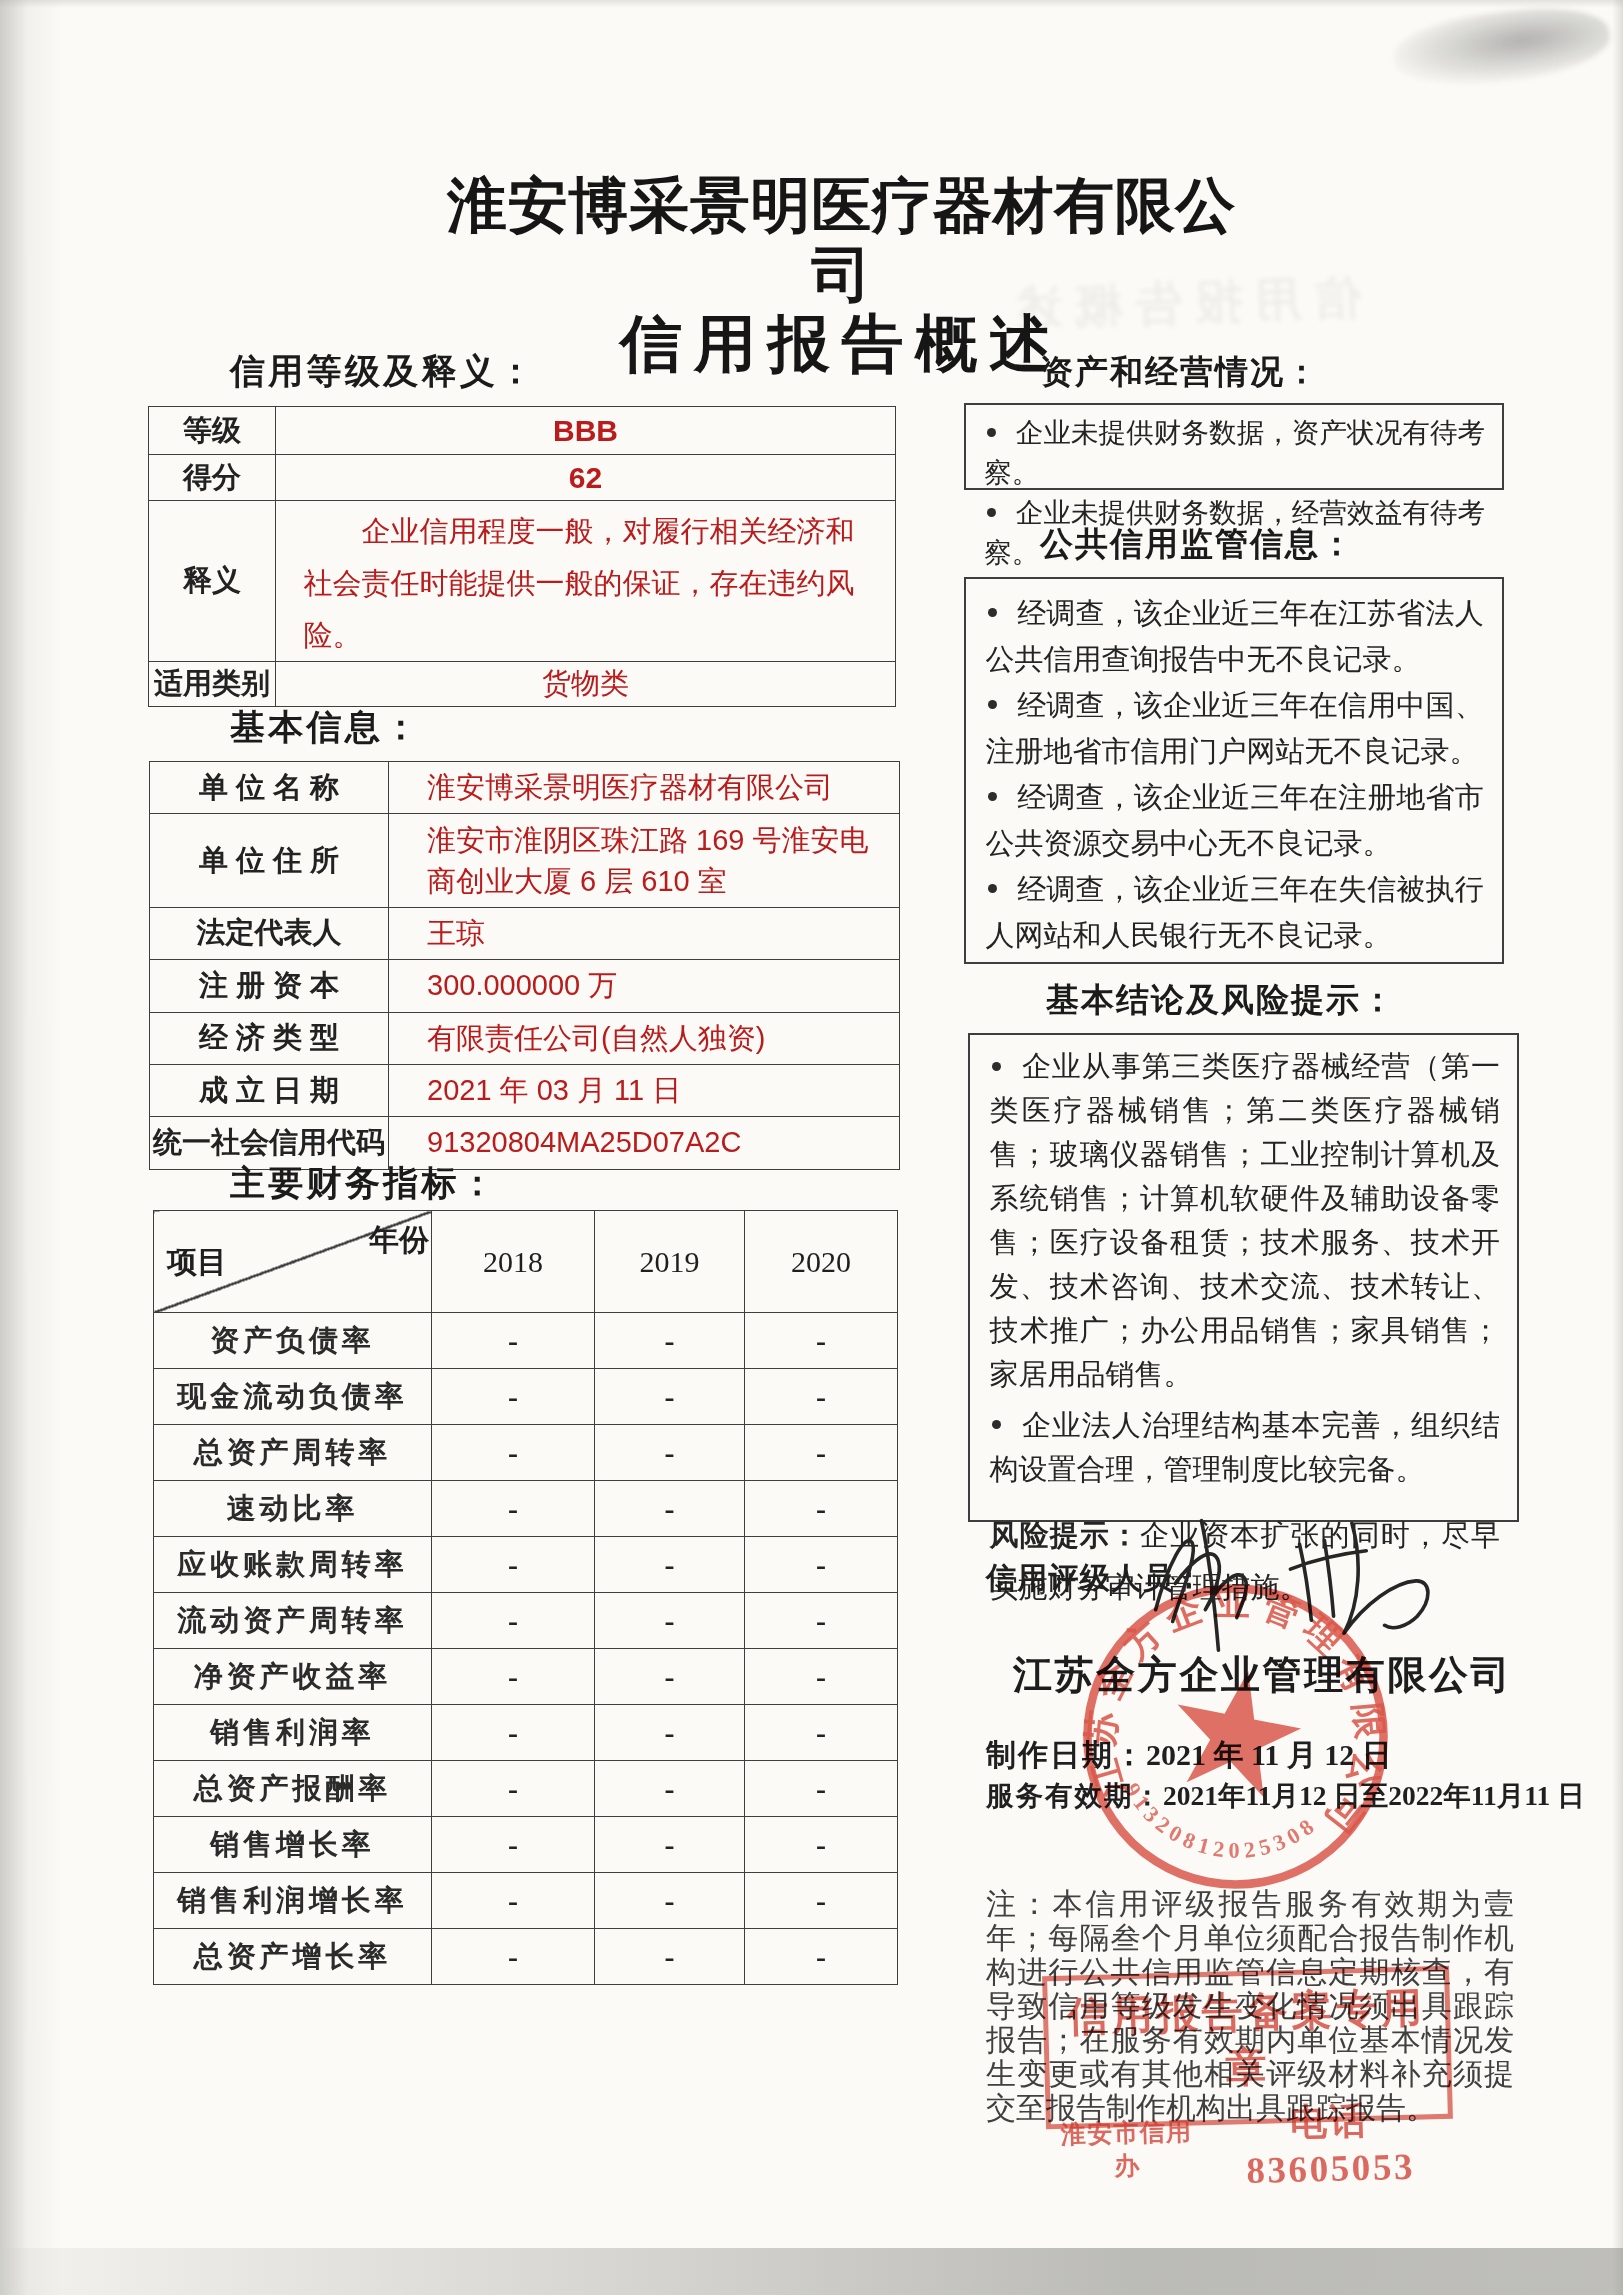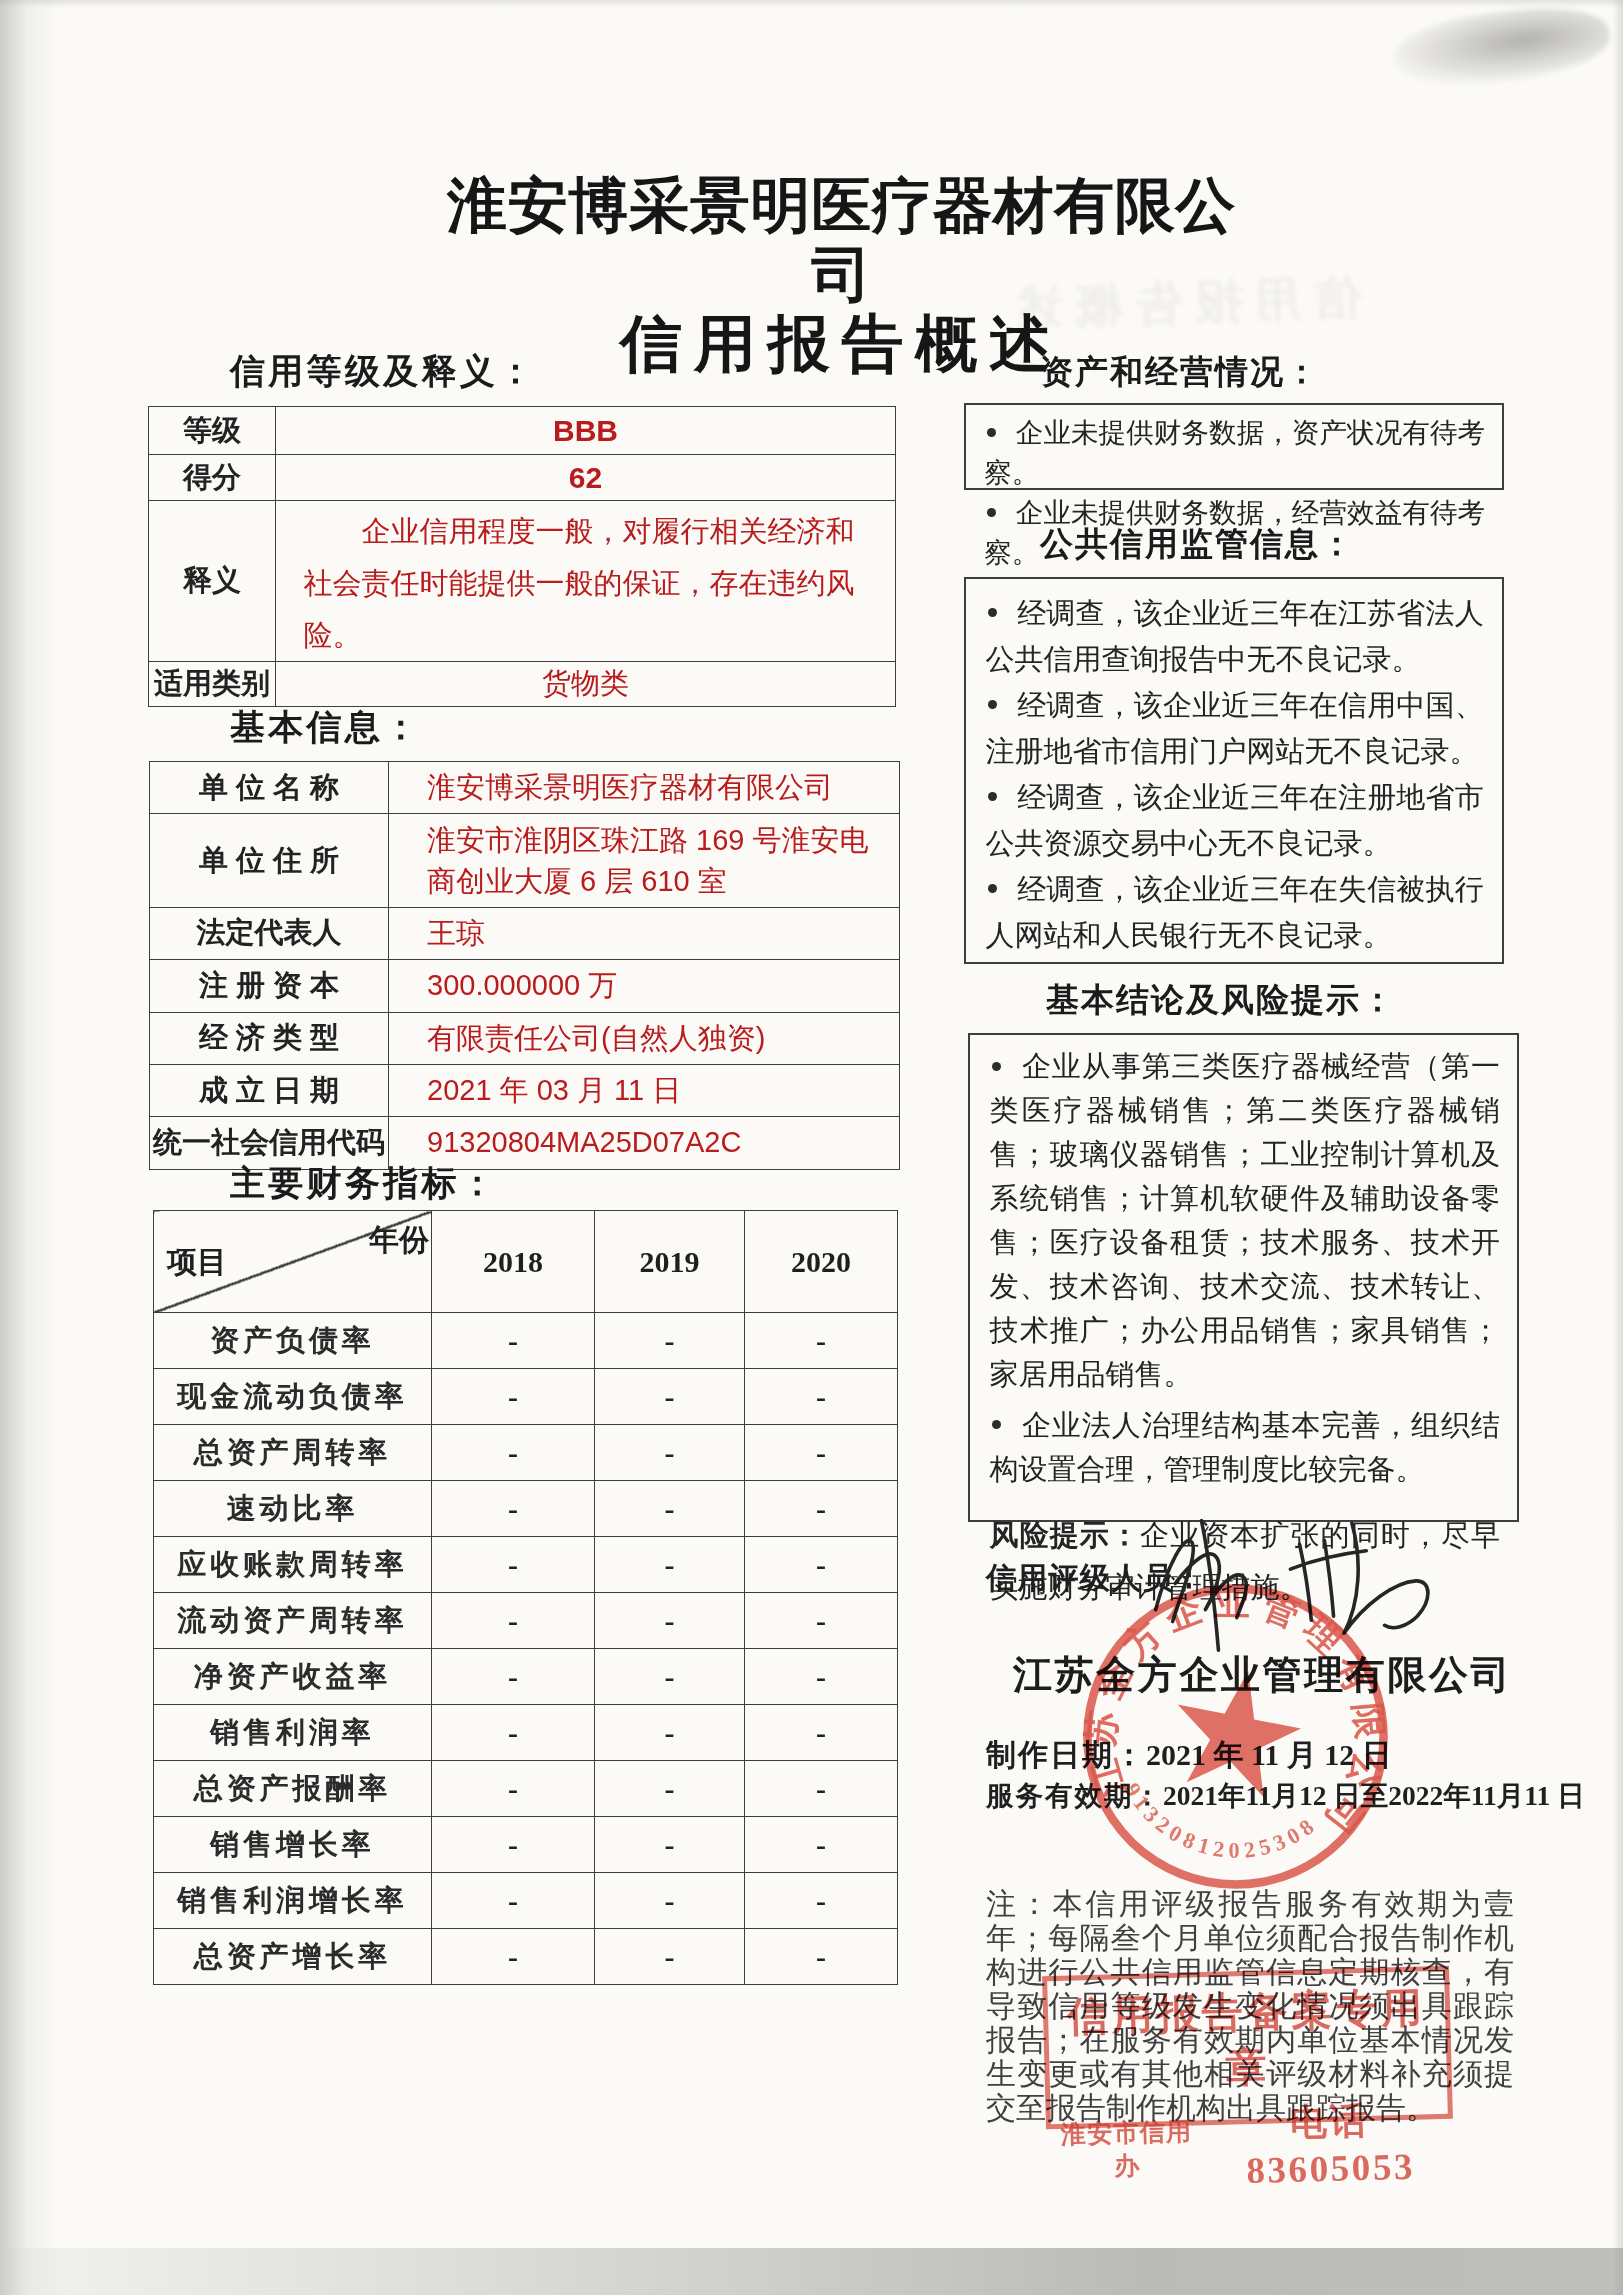--- a/index.html
+++ b/index.html
@@ -43,21 +43,21 @@
   td.val.strong{font-weight:700;font-size:30px;}
   .expl p{margin:0;padding:3.9px 27.5px 0 27.5px;text-indent:2em;line-height:52px;text-align:left;font-size:29px;}
   td.v2{text-align:left;}
   td.v2 .pad{padding:5.2px 19.6px 5.2px 38px;display:block;line-height:41px;}
 
   
   td.diag{position:relative;
     background:linear-gradient(to bottom right, transparent calc(50% - 1.3px), #3e3e3e calc(50% - 1.3px), #3e3e3e calc(50% + 1.3px), transparent calc(50% + 1.3px));}
   .diag .yr{position:absolute;top:9.2px;right:2px;font-weight:700;font-size:30px;}
   .diag .itm{position:absolute;bottom:29px;left:13px;font-weight:700;font-size:30px;}
-  td.year{font-family:"Liberation Serif","DejaVu Serif",serif;font-weight:700;font-size:30px;text-align:center;}
+  td.year{font-family:"Liberation Serif","DejaVu Serif",serif;font-weight:400;font-size:30px;text-align:center;}
   td.finlbl{font-weight:700;font-size:29px;letter-spacing:3.9px;text-align:center;color:#2b2b2b;}
   td.dash{font-family:"Liberation Serif","DejaVu Serif",serif;font-weight:700;font-size:30px;text-align:center;color:#222;}
 
   
   .box{border:2px solid #3e3e3e;background:transparent;}
   .box p{margin:0;font-family:"Liberation Serif","DejaVu Serif",serif;color:#242424;text-align:justify;}
   .dot{display:inline-block;width:9.2px;height:9.2px;border-radius:50%;background:#2c2c2c;vertical-align:middle;margin:0 19.6px 6.5px 2.6px;}
   .box1{padding:7.9px 17px 0 18.3px;}
   .box1 p{font-size:27.5px;line-height:40px;}
   .box2{padding:10.5px 18.3px 0 19.6px;}

